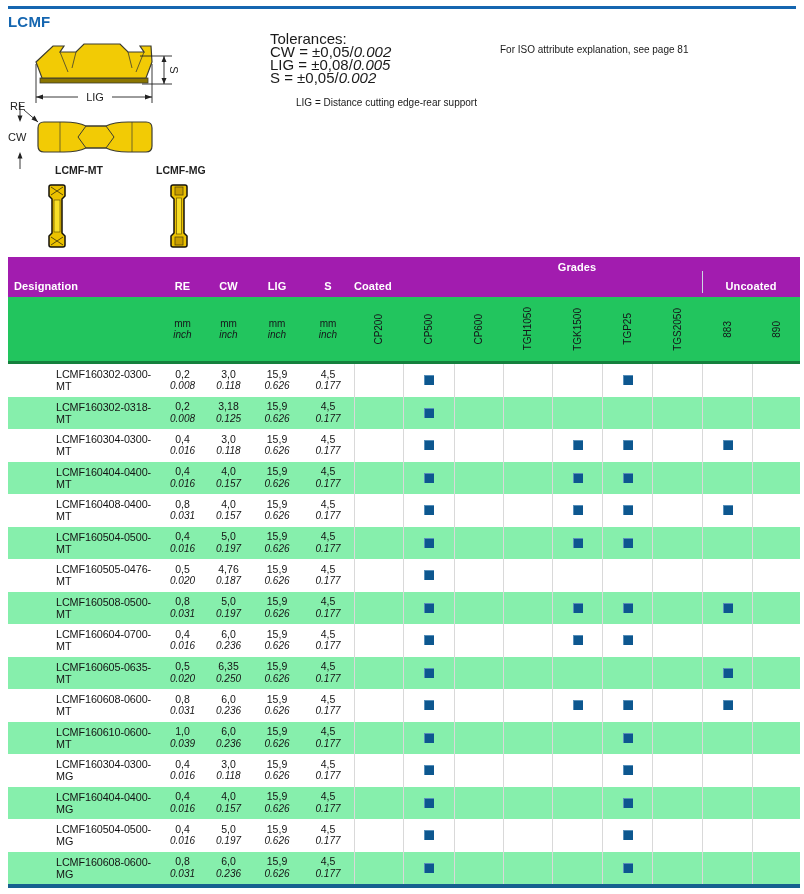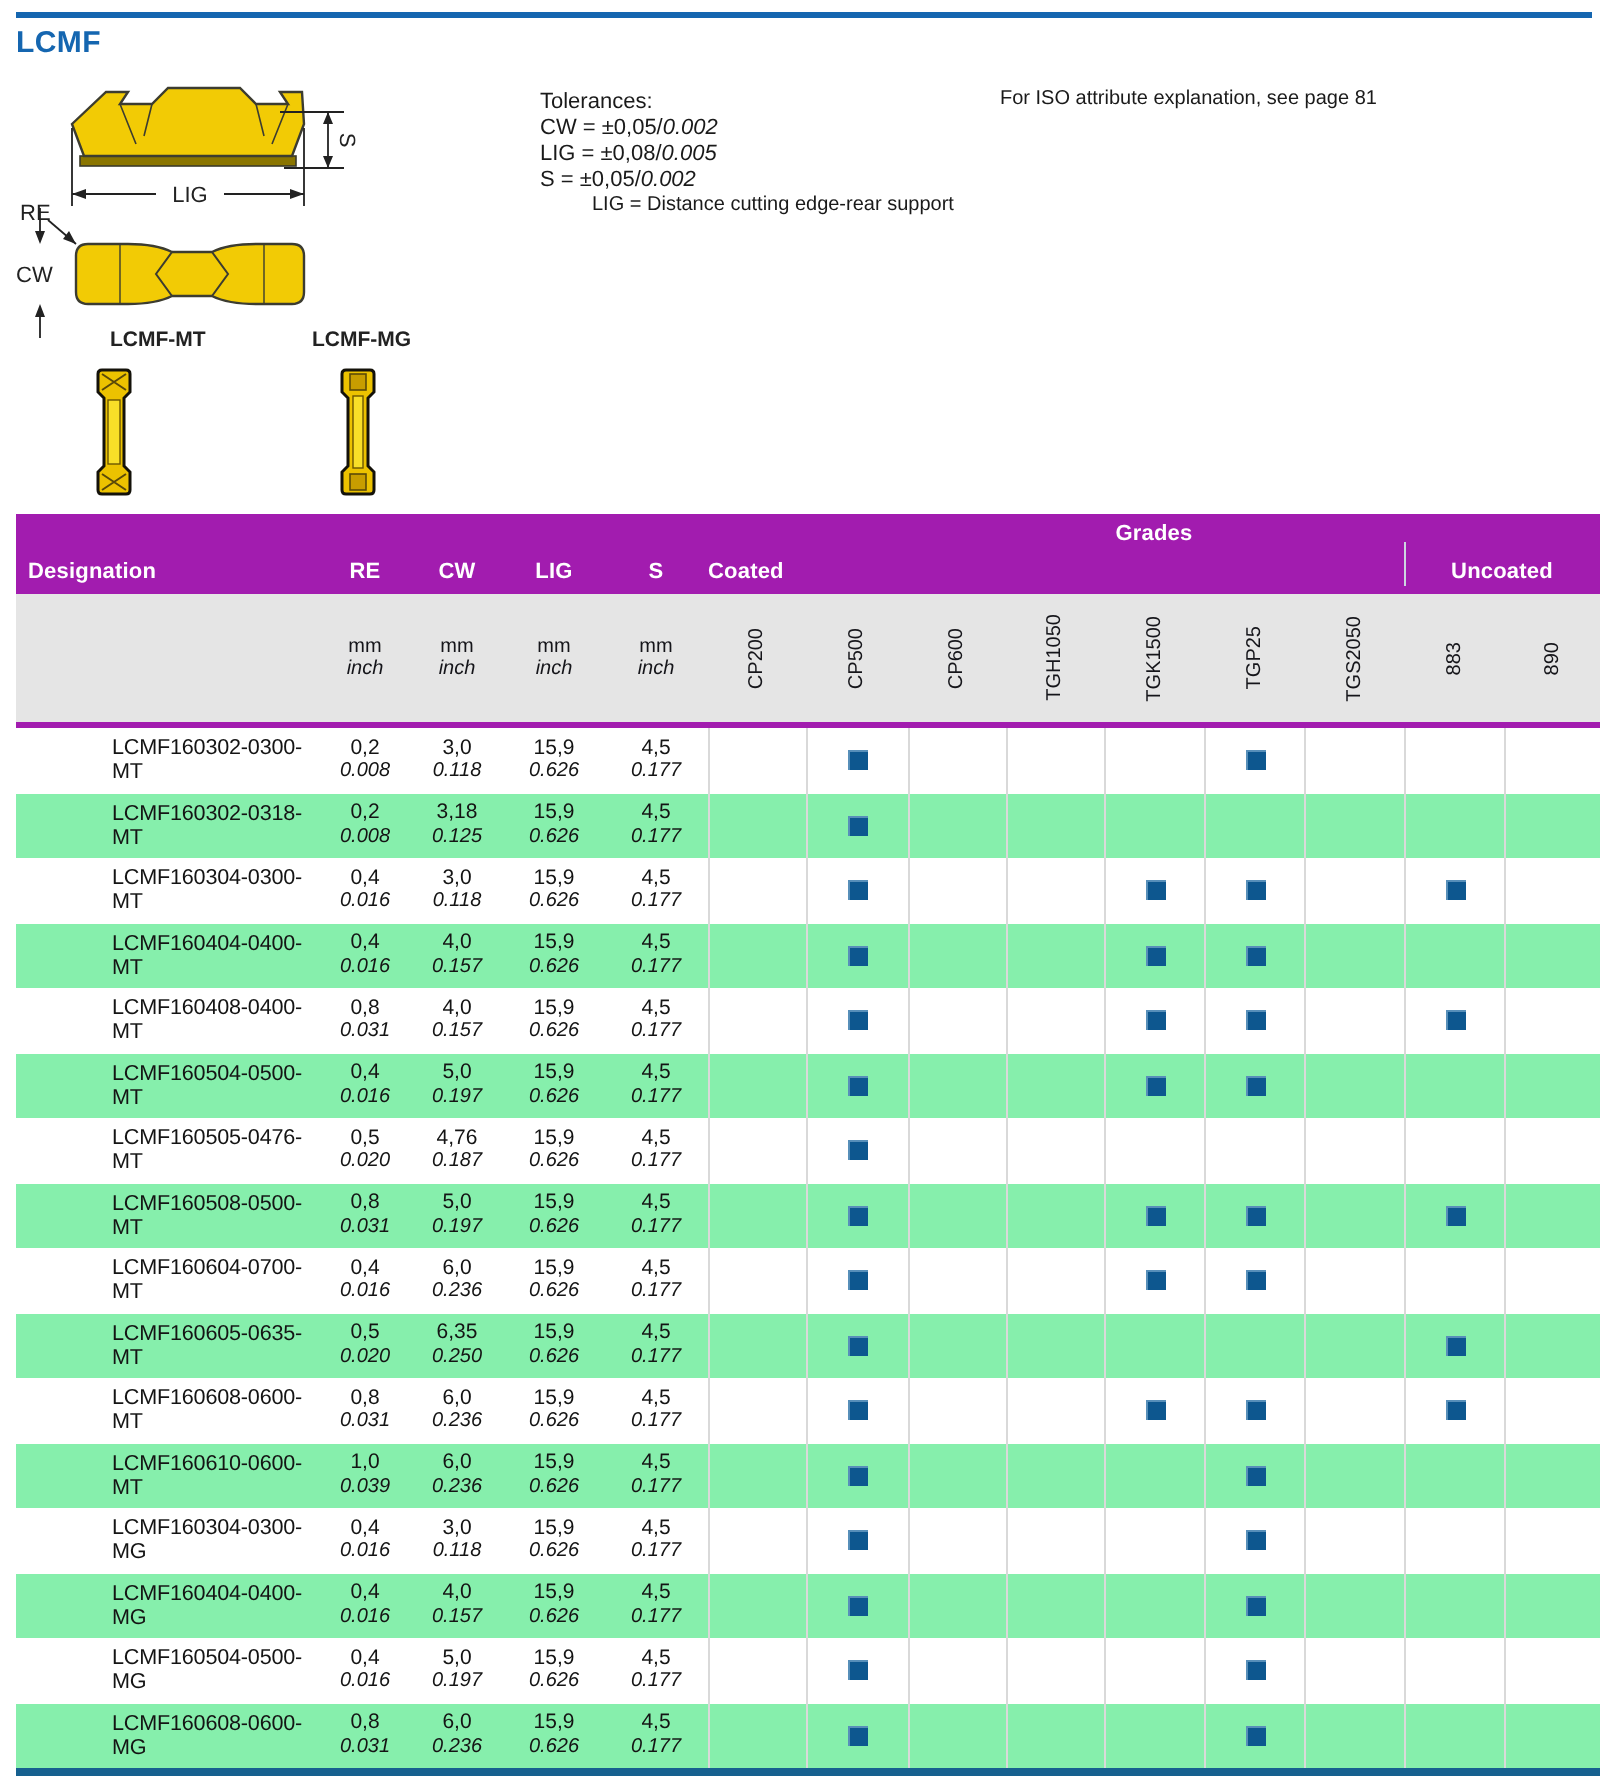--- a/index.html
+++ b/index.html
@@ -10,40 +10,40 @@
 
   
   .diagram-svg{position:absolute;left:0;top:38px;}
   .variant-label{position:absolute;top:164px;font-size:10.5px;font-weight:bold;color:#222;}
   .variant-label.mt{left:33px;margin-left:22px;}
   .variant-label.mg{left:156px;}
   .photo-svg{position:absolute;top:184px;}
   .photo-svg.mt{left:47px;}
   .photo-svg.mg{left:169px;}
 
-  .tolerances{position:absolute;left:270px;top:45px;font-size:11px;line-height:13px;color:#1a1a1a;}
+  .tolerances{position:absolute;left:270px;top:32px;font-size:15px;line-height:13px;color:#1a1a1a;}
   .tol-line i{font-style:italic;}
   .lig-note{position:absolute;left:281px;top:97px;font-size:10px;color:#1a1a1a;padding-left:15px;}
   .iso-note{position:absolute;left:500px;top:44px;font-size:10px;color:#1a1a1a;}
 
   
   .grade-table{position:absolute;left:8px;top:257px;width:792px;}
   .thead-dark{position:relative;height:40px;background:#a21caf;color:#fff;}
   .thead-dark span{position:absolute;font-size:11px;font-weight:bold;letter-spacing:.1px;}
   .h-grades{left:346px;width:446px;top:4px;text-align:center;}
   .h-designation{left:6px;bottom:5px;}
   .h-re{left:152px;width:45px;bottom:5px;text-align:center;}
   .h-cw{left:197px;width:47px;bottom:5px;text-align:center;}
   .h-lig{left:244px;width:50px;bottom:5px;text-align:center;}
   .h-s{left:294px;width:52px;bottom:5px;text-align:center;}
   .h-coated{left:346px;width:348px;bottom:5px;text-align:left;}
   .h-uncoated{left:694px;width:98px;bottom:5px;text-align:center;}
   .h-divider{position:absolute;left:694px;top:14px;bottom:4px;width:1px;background:#cdd6e0;}
 
-  .thead-light{position:relative;height:64px;background:#e5e5e5;border-bottom:3px solid #a21caf;}
+  .thead-light{position:relative;height:64px;background:#22c55e;border-bottom:3px solid #15803d;}
   .ucol{position:absolute;top:0;height:64px;display:flex;flex-direction:column;align-items:center;justify-content:center;font-size:10px;color:#15151a;line-height:11.5px;}
   .u-re{left:152px;width:45px;} .u-cw{left:197px;width:47px;} .u-lig{left:244px;width:50px;} .u-s{left:294px;width:52px;}
   .u-inch{font-style:italic;}
   .gcol{position:absolute;top:0;height:64px;display:flex;align-items:center;justify-content:center;}
   .g1{left:346px;width:49px;} .g2{left:395px;width:51px;} .g3{left:446px;width:49px;}
   .g4{left:495px;width:49px;} .g5{left:544px;width:50px;} .g6{left:594px;width:50px;}
   .g7{left:644px;width:50px;} .g8{left:694px;width:50px;} .g9{left:744px;width:48px;}
   .rot{writing-mode:vertical-rl;transform:rotate(180deg);font-size:10px;color:#15151a;}
 
   .tbody{position:relative;}

